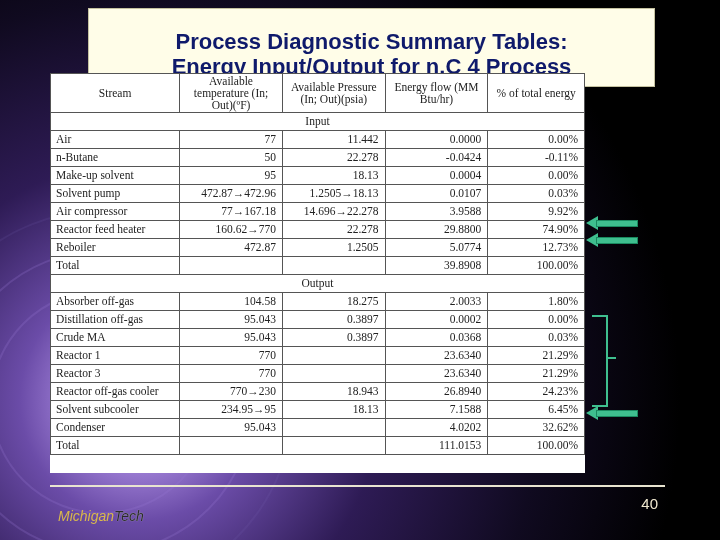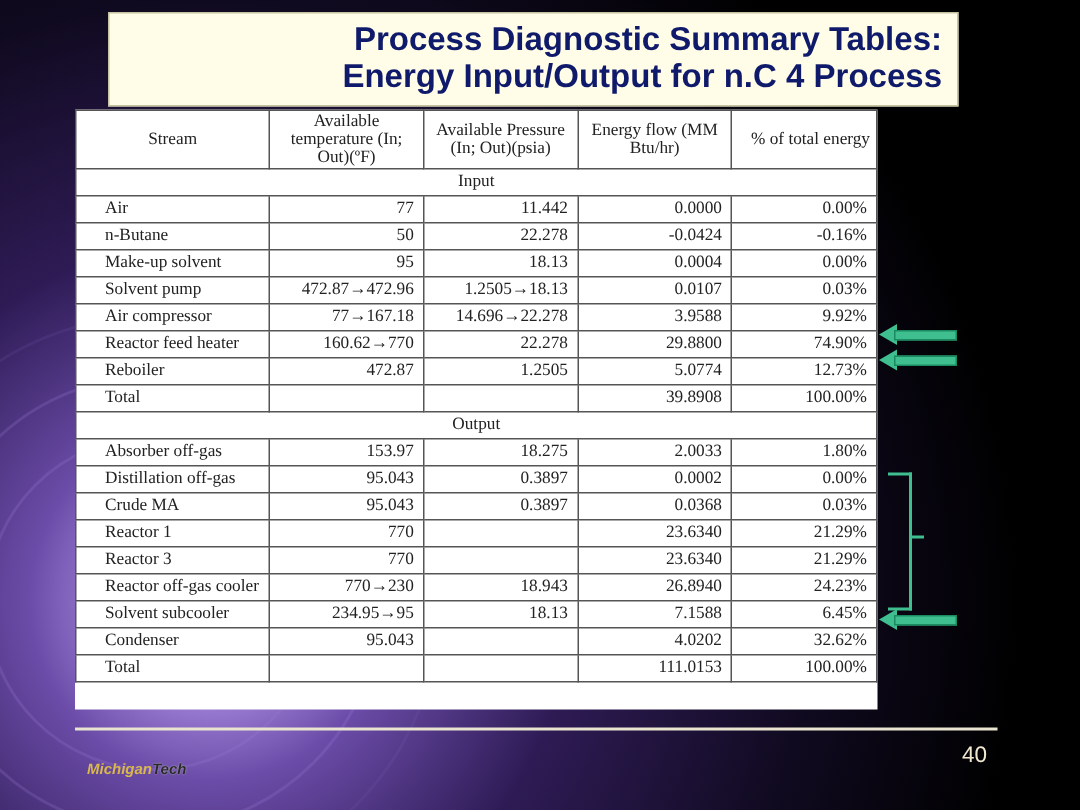--- a/index.html
+++ b/index.html
@@ -31,27 +31,27 @@
     width: 220px;
     height: 220px;
     border: 2px solid rgba(150,120,210,0.25);
     border-radius: 50%;
   }
   .ring.r2 { width: 300px; height: 300px; left: -50px; top: 250px; }
   .ring.r3 { width: 380px; height: 380px; left: -90px; top: 210px; border-color: rgba(120,100,180,0.15); }
 
   .title-box {
     position: absolute;
-    left: 72px;
+    left: 88px;
     top: 8px;
     width: 545px;
-    padding: 4px 10px 6px 10px;
+    padding: 20px 10px 6px 10px;
     background: #fffde8;
     border: 1px solid #c5c2a0;
-    text-align: right;
+    text-align: center;
   }
   .title-box .line {
     font-size: 22px;
     font-weight: bold;
     color: #0f1a6b;
     line-height: 1.15;
   }
 
   .table-wrap {
     position: absolute;
@@ -73,22 +73,22 @@
     padding: 1px 4px;
     font-weight: normal;
     text-align: center;
     height: 15px;
     line-height: 1.1;
   }
   th.stream { width: 118px; text-align: center; }
   th.h2 { width: 92px; }
   th.h3 { width: 92px; }
   th.h4 { width: 92px; }
-  th.h5 { width: 86px; text-align: right; }
-  td.stream { text-align: left; padding-left: 19px; }
+  th.h5 { width: 86px; }
+  td.stream { text-align: left; padding-left: 5px; }
   td.num { text-align: right; padding-right: 6px; }
   td.section { text-align: center; }
 
   .hr-line {
     position: absolute;
     left: 50px;
     top: 485px;
     width: 615px;
     height: 2px;
     background: #e8e4d0;
@@ -156,22 +156,22 @@
     top: 495px;
     color: #f0e8d0;
     font-size: 15px;
   }
 
   .logo {
     position: absolute;
     left: 58px;
     top: 508px;
     font-family: Arial, sans-serif;
-    font-weight: bold;
-    font-size: 10px;
+    font-weight: normal;
+    font-size: 14px;
     font-style: italic;
   }
   .logo .m { color: #d9b84c; }
   .logo .t { color: #2a2a2a; text-shadow: 0 0 1px #ccc; }
 
   .header-cell { line-height: 1.05; }
 </style>
 </head>
 <body>
 
@@ -205,21 +205,21 @@
             <td class="num">77</td>
             <td class="num">11.442</td>
             <td class="num">0.0000</td>
             <td class="num">0.00%</td>
           </tr>
           <tr>
             <td class="stream">n-Butane</td>
             <td class="num">50</td>
             <td class="num">22.278</td>
             <td class="num">-0.0424</td>
-            <td class="num">-0.16%</td>
+            <td class="num">-0.11%</td>
           </tr>
           <tr>
             <td class="stream">Make-up solvent</td>
             <td class="num">95</td>
             <td class="num">18.13</td>
             <td class="num">0.0004</td>
             <td class="num">0.00%</td>
           </tr>
           <tr>
             <td class="stream">Solvent pump</td>
@@ -254,21 +254,21 @@
             <td class="num"></td>
             <td class="num"></td>
             <td class="num">39.8908</td>
             <td class="num">100.00%</td>
           </tr>
           <tr>
             <td colspan="5" class="section">Output</td>
           </tr>
           <tr>
             <td class="stream">Absorber off-gas</td>
-            <td class="num">153.97</td>
+            <td class="num">104.58</td>
             <td class="num">18.275</td>
             <td class="num">2.0033</td>
             <td class="num">1.80%</td>
           </tr>
           <tr>
             <td class="stream">Distillation off-gas</td>
             <td class="num">95.043</td>
             <td class="num">0.3897</td>
             <td class="num">0.0002</td>
             <td class="num">0.00%</td>

